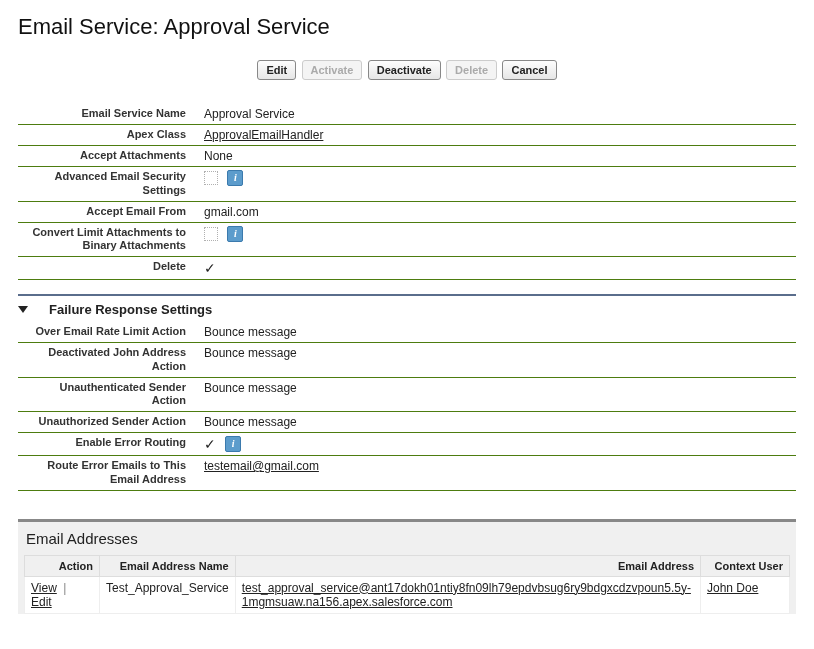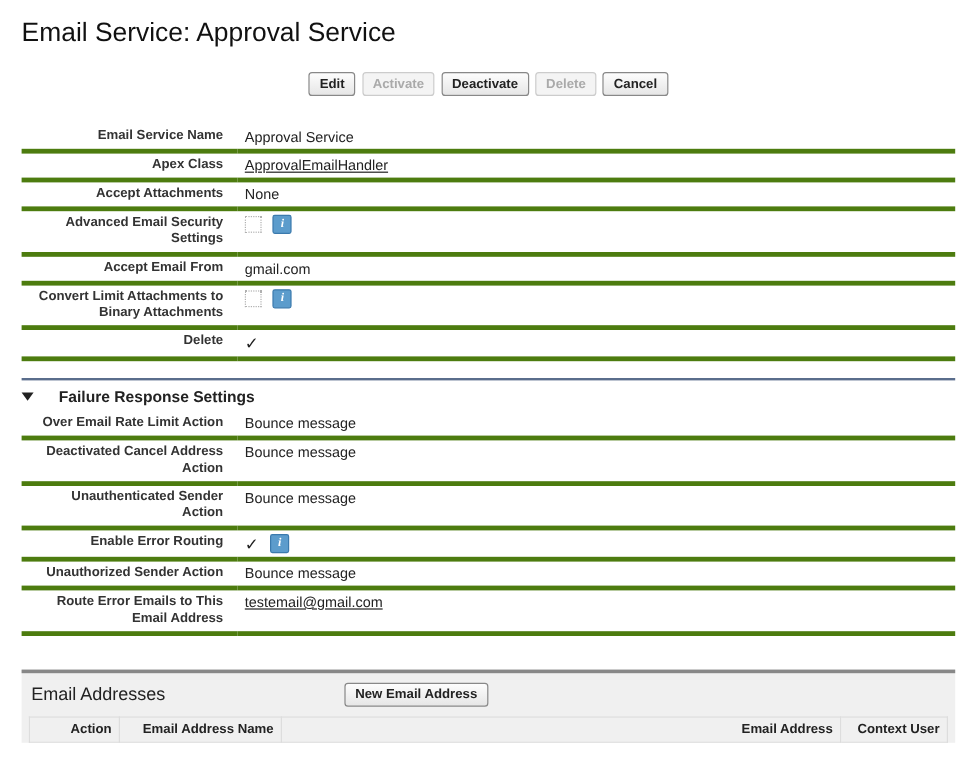--- a/index.html
+++ b/index.html
@@ -38,21 +38,21 @@
       color: #aaa;
       border-color: #ccc;
       background: #f4f4f4;
       cursor: default;
     }
     table.detail {
       width: 100%;
       border-collapse: collapse;
     }
     table.detail tr td {
-      border-bottom: 4px solid #4d7c0f;
+      border-bottom: 1px solid #4d7c0f;
       padding: 3px 6px;
       vertical-align: top;
     }
     table.detail tr td.label {
       width: 162px;
       text-align: right;
       font-size: 11px;
       font-weight: bold;
       color: #333;
       padding-right: 12px;
@@ -222,56 +222,63 @@
     <span class="triangle-down"></span>
     <span>Failure Response Settings</span>
   </div>
   <table class="detail">
     <tbody>
         <tr>
       <td class="label">Over Email Rate Limit Action</td>
       <td class="value">Bounce message</td>
     </tr>
     <tr>
-      <td class="label">Deactivated Cancel Address Action</td>
+      <td class="label">Deactivated John Address Action</td>
       <td class="value">Bounce message</td>
     </tr>
     <tr>
       <td class="label">Unauthenticated Sender Action</td>
+      <td class="value">Bounce message</td>
+    </tr>
+    <tr>
+      <td class="label">Unauthorized Sender Action</td>
       <td class="value">Bounce message</td>
     </tr>
     <tr>
       <td class="label">Enable Error Routing</td>
       <td class="value">
         <span class="check-mark">✓</span>
         <span class="info-icon">i</span>
       </td>
     </tr>
     <tr>
-      <td class="label">Unauthorized Sender Action</td>
-      <td class="value">Bounce message</td>
-    </tr>
-    <tr>
       <td class="label">Route Error Emails to This Email Address</td>
       <td class="value"><a class="link black">testemail@gmail.com</a></td>
     </tr>
   </tbody>
     </table>
 </div>
 
 <div class="related-section">
   <div class="related-header">
     <div class="related-title">Email Addresses</div>
-    <div class="related-buttons">
-      <span class="btn">New Email Address</span>
-    </div>
   </div>
   <table class="list">
     <tbody>
         <tr>
       <th style="width:62px">Action</th>
       <th style="width:122px">Email Address Name</th>
       <th>Email Address</th>
       <th style="width:76px">Context User</th>
     </tr>
+    <tr>
+      <td>
+        <a class="link black">View</a>
+        <span class="action-sep">|</span>
+        <a class="link black">Edit</a>
+      </td>
+      <td>Test_Approval_Service</td>
+      <td><a class="link black" style="word-break:break-all">test_approval_service@ant17dokh01ntiy8fn09lh79epdvbsug6ry9bdgxcdzvpoun5.5y-1mgmsuaw.na156.apex.salesforce.com</a></td>
+      <td><a class="link black">John Doe</a></td>
+    </tr>
   </tbody>
     </table>
 </div>
 
 </body></html>

